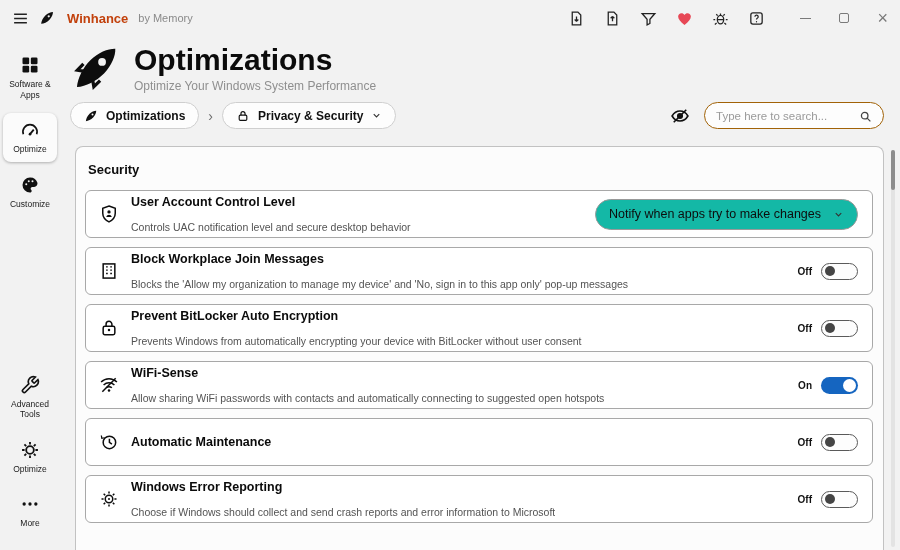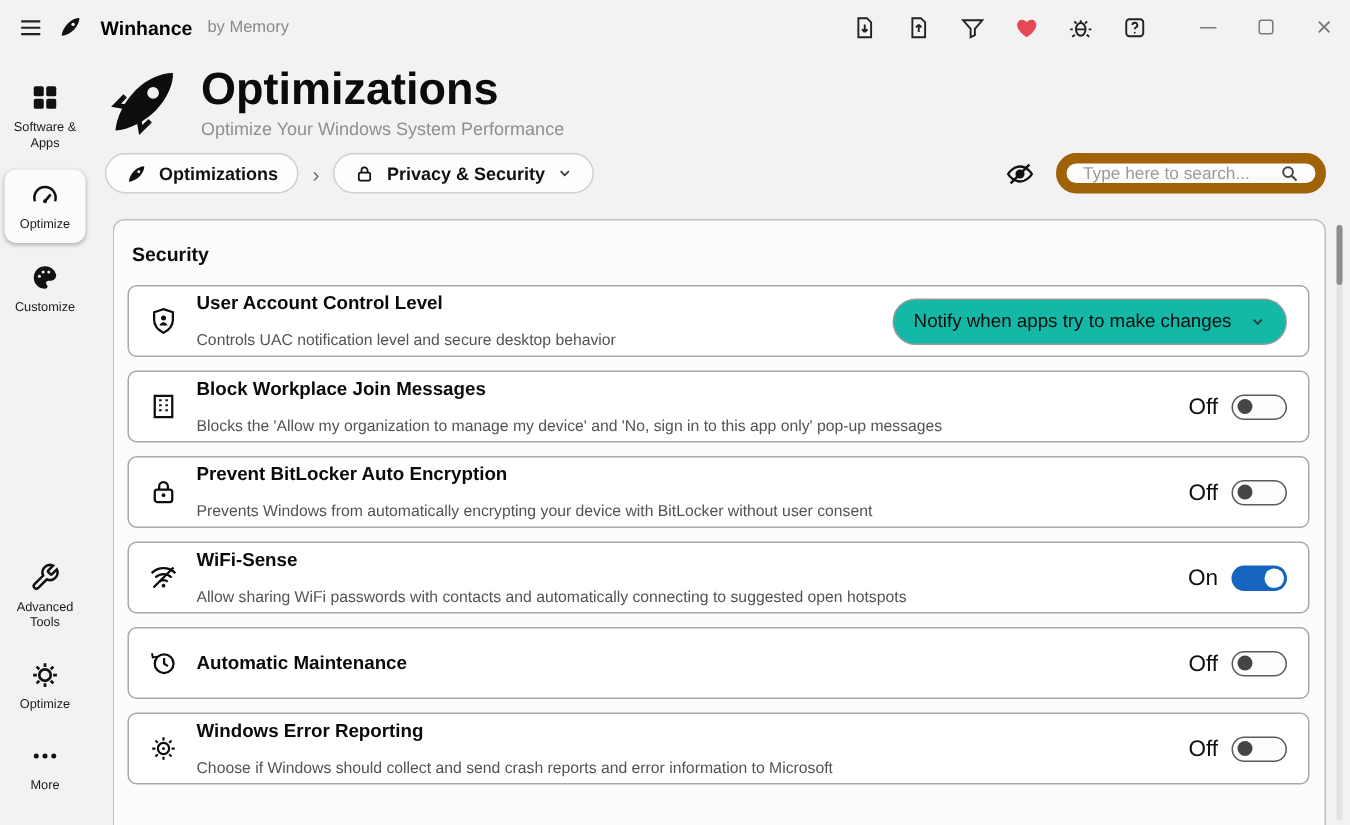--- a/index.html
+++ b/index.html
@@ -5,21 +5,21 @@
   * { margin:0; padding:0; box-sizing:border-box; }
   html,body { width:900px; height:550px; overflow:hidden; }
   body { font-family:"Liberation Sans","DejaVu Sans",sans-serif; background:#f2f2f2; color:#111; }
   .app { width:900px; height:550px; display:flex; flex-direction:column; position:relative; background:#f2f2f2; }
 
   
   .titlebar { height:36px; flex:none; display:flex; align-items:center; padding:0 12px; gap:10px; }
   .tb-icon { width:17px; height:17px; display:flex; align-items:center; justify-content:center; color:#222; cursor:pointer; }
   .tb-icon svg { width:100%; height:100%; }
   .app-logo { width:16px; height:16px; color:#111; cursor:default; }
-  .app-name { font-weight:bold; font-size:13px; color:#000000; margin-left:2px; }
+  .app-name { font-weight:bold; font-size:13px; color:#c2410c; margin-left:2px; }
   .byline { font-size:11px; color:#8a8a8a; }
   .tb-right { margin-left:auto; display:flex; align-items:center; gap:19px; }
   .win-controls { display:flex; align-items:center; gap:28px; margin-left:16px; }
   .wc { cursor:pointer; display:flex; align-items:center; justify-content:center; color:#555; }
   .wc-min { width:11px; border-top:1.6px solid #7a7a7a; height:0; }
   .wc-max { width:10px; height:10px; border:1.4px solid #7a7a7a; border-radius:2px; }
   .wc-close { font-size:18px; line-height:1; color:#7a7a7a; }
 
   
   .bodywrap { flex:1; display:flex; min-height:0; }
@@ -44,41 +44,41 @@
   .toolbar { display:flex; align-items:center; gap:8px; padding:8px 16px 0 10px; }
   .crumb { display:flex; align-items:center; gap:8px; background:#fdfdfd; border:1px solid #cfcfcf; border-radius:14px; height:27px; padding:0 13px; font-size:12px; font-weight:bold; color:#111; cursor:pointer; }
   .crumb .ci { width:14px; height:14px; display:flex; }
   .crumb .ci svg { width:100%; height:100%; }
   .crumb-sep { color:#6e6e6e; font-size:14px; padding:0 1px; }
   .chev { width:11px; height:11px; color:#333; }
   .chev svg { width:100%; height:100%; }
   .toolbar-right { margin-left:auto; display:flex; align-items:center; gap:14px; }
   .eye-btn { width:20px; height:20px; color:#111; cursor:pointer; }
   .eye-btn svg { width:100%; height:100%; }
-  .searchbox { display:flex; align-items:center; gap:6px; background:#fdfdfd; border:7px solid #a16207; border-radius:14px; height:27px; width:180px; padding:0 11px; }
+  .searchbox { display:flex; align-items:center; gap:6px; background:#fdfdfd; border:1px solid #a16207; border-radius:14px; height:27px; width:180px; padding:0 11px; }
   .searchbox input { flex:1; border:none; outline:none; background:transparent; font-size:11.5px; color:#333; font-family:inherit; min-width:0; }
   .searchbox input::placeholder { color:#9a9a9a; }
   .search-ic { width:13px; height:13px; color:#444; flex:none; }
   .search-ic svg { width:100%; height:100%; }
 
   
   .content-wrap { flex:1; min-height:0; padding:17px 16px 0 15px; }
   .card { height:100%; background:#fcfcfc; border:1px solid #c2c2c2; border-bottom:none; border-radius:8px 8px 0 0; padding:13px 10px 0 9px; overflow:hidden; }
   .section-title { font-size:13px; font-weight:bold; color:#0d0d0d; margin:2px 0 13px 3px; }
 
   .opt-item { display:flex; align-items:center; background:#fff; border:1px solid #a8a8a8; border-radius:6px; height:48px; margin-bottom:9px; padding:0 14px 0 11px; }
   .opt-icon { width:20px; height:20px; color:#0d0d0d; margin:0 12px 0 2px; flex:none; }
   .opt-icon svg { width:100%; height:100%; }
   .opt-text { display:flex; flex-direction:column; gap:12px; min-width:0; }
   .opt-title { font-size:12.5px; font-weight:bold; color:#0b0b0b; white-space:nowrap; }
   .opt-desc { font-size:10.5px; color:#535353; white-space:nowrap; overflow:hidden; text-overflow:ellipsis; }
   .opt-control { margin-left:auto; display:flex; align-items:center; gap:9px; flex:none; padding-left:12px; }
 
   .select-pill { display:flex; align-items:center; gap:12px; background:#14b8a6; border:1px solid #999; border-radius:16px; height:31px; padding:0 13px; font-size:12.5px; color:#0d0d0d; cursor:pointer; white-space:nowrap; }
-  .toggle-label { font-size:15px; font-weight:normal; color:#111; }
+  .toggle-label { font-size:10px; font-weight:bold; color:#111; }
   .switch { width:37px; height:17px; border-radius:9px; position:relative; cursor:pointer; flex:none; }
   .switch.off { border:1px solid #5a5a5a; background:#fdfdfd; }
   .switch.off::after { content:""; position:absolute; left:3px; top:2.5px; width:10px; height:10px; border-radius:50%; background:#454545; }
   .switch.on { background:#1565c0; }
   .switch.on::after { content:""; position:absolute; right:2px; top:2px; width:13px; height:13px; border-radius:50%; background:#fff; }
 
   
   .scrollbar { position:absolute; right:5px; top:150px; bottom:3px; width:4px; background:#e3e3e3; border-radius:2px; cursor:pointer; }
   .scroll-thumb { width:4px; height:40px; background:#8d8d8d; border-radius:2px; }
 </style>

